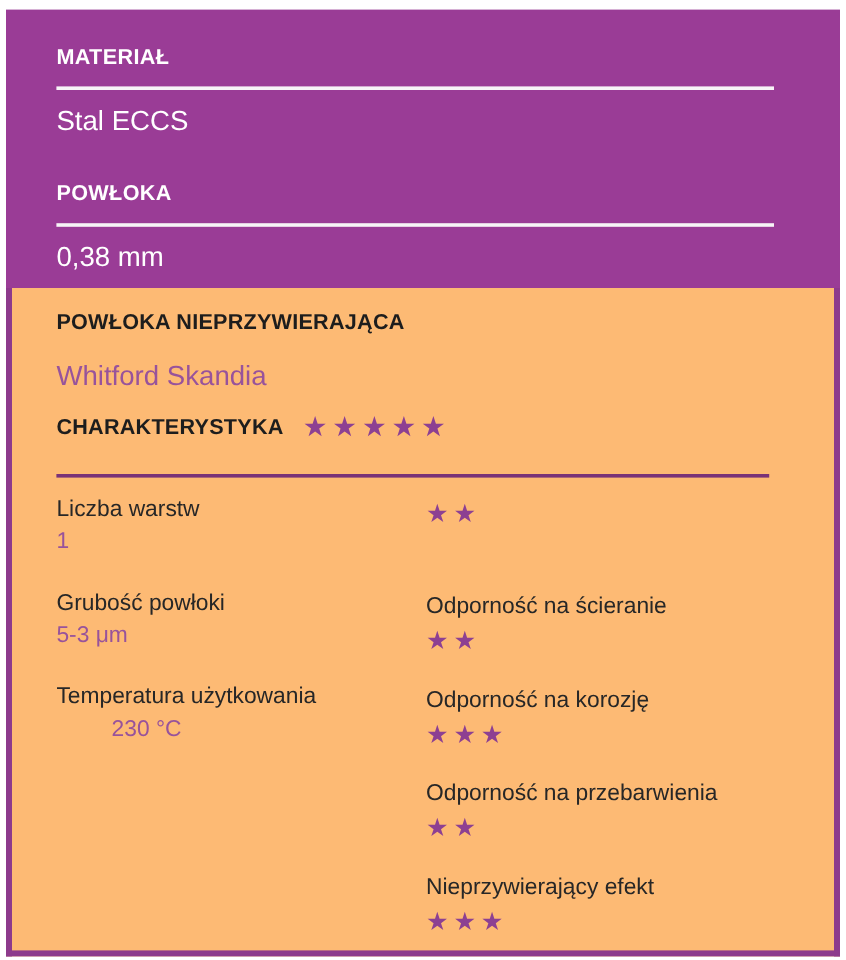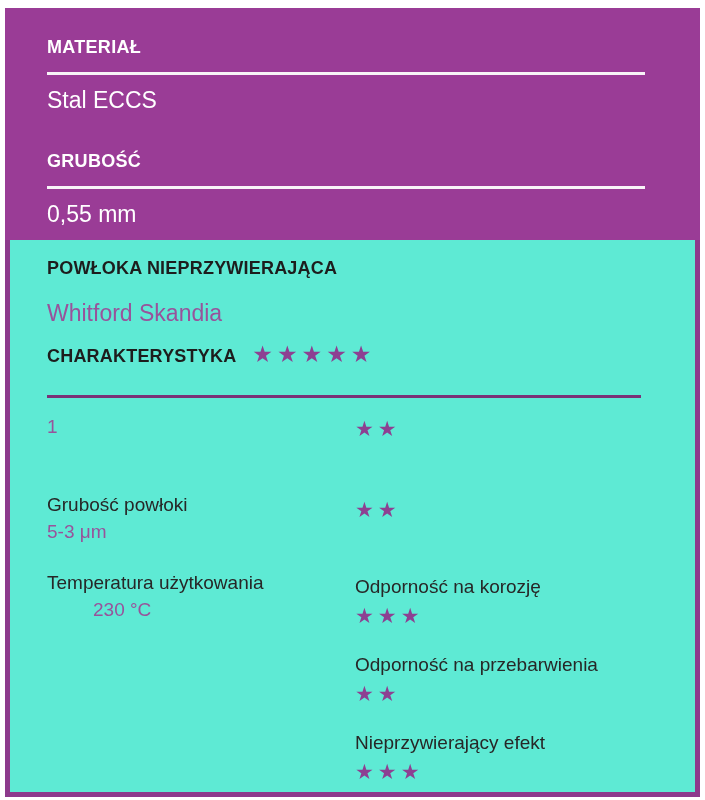--- a/index.html
+++ b/index.html
@@ -36,21 +36,21 @@
     border: none;
   }
   .band-value {
     color: #ffffff;
     font-size: 23px;
     line-height: 24px;
     margin-top: 13px;
   }
   
   .body-panel {
-    background: #5eead4;
+    background: #fdba74;
     height: 557px;
     border: 5px solid #8d3a8c;
     border-top: none;
     padding: 17px 18px 0 37px;
   }
   .section-title {
     color: #1d1d1d;
     font-size: 18px;
     font-weight: bold;
     line-height: 22px;
@@ -58,21 +58,21 @@
   }
   .brand {
     color: #98539b;
     font-size: 23px;
     line-height: 24px;
     margin-top: 22px;
   }
   .charakterystyka-row {
     margin-top: 18px;
     display: flex;
-    align-items: flex-end;
+    align-items: center;
     height: 26px;
   }
   .charakterystyka-row .section-title { line-height: 26px; }
   .stars {
     color: #8d4092;
     letter-spacing: 4px;
     white-space: nowrap;
   }
   .header-stars {
     font-size: 23px;
@@ -117,60 +117,62 @@
 
 <div class="card">
 
   <div class="band">
     <div class="band-field">
       <div class="band-label">MATERIAŁ</div>
       <div class="band-rule"></div>
       <div class="band-value">Stal ECCS</div>
     </div>
     <div class="band-field">
-      <div class="band-label">GRUBOŚĆ</div>
+      <div class="band-label">POWŁOKA</div>
       <div class="band-rule"></div>
-      <div class="band-value">0,55 mm</div>
+      <div class="band-value">0,38 mm</div>
     </div>
   </div>
 
   <div class="body-panel">
 
     <div class="section-title">POWŁOKA NIEPRZYWIERAJĄCA</div>
 
     <div class="brand">Whitford Skandia</div>
 
     <div class="charakterystyka-row">
       <span class="section-title">CHARAKTERYSTYKA</span>
       <span class="stars header-stars">★★★★★</span>
     </div>
 
     <div class="divider"></div>
 
     <div class="specs">
 
       <div class="spec-col-left">
         <div class="spec-item">
+          <div class="spec-label">Liczba warstw</div>
           <div class="spec-value">1</div>
         </div>
         <div class="spec-item">
           <div class="spec-label">Grubość powłoki</div>
           <div class="spec-value">5-3 μm</div>
         </div>
         <div class="spec-item">
           <div class="spec-label">Temperatura użytkowania</div>
           <div class="spec-value spec-value-indent">230 °C</div>
         </div>
       </div>
 
       <div class="spec-col-right">
         <div class="spec-item">
           <div class="stars spec-stars">★★</div>
         </div>
         <div class="spec-item">
+          <div class="spec-label">Odporność na ścieranie</div>
           <div class="stars spec-stars">★★</div>
         </div>
         <div class="spec-item">
           <div class="spec-label">Odporność na korozję</div>
           <div class="stars spec-stars">★★★</div>
         </div>
         <div class="spec-item">
           <div class="spec-label">Odporność na przebarwienia</div>
           <div class="stars spec-stars">★★</div>
         </div>

